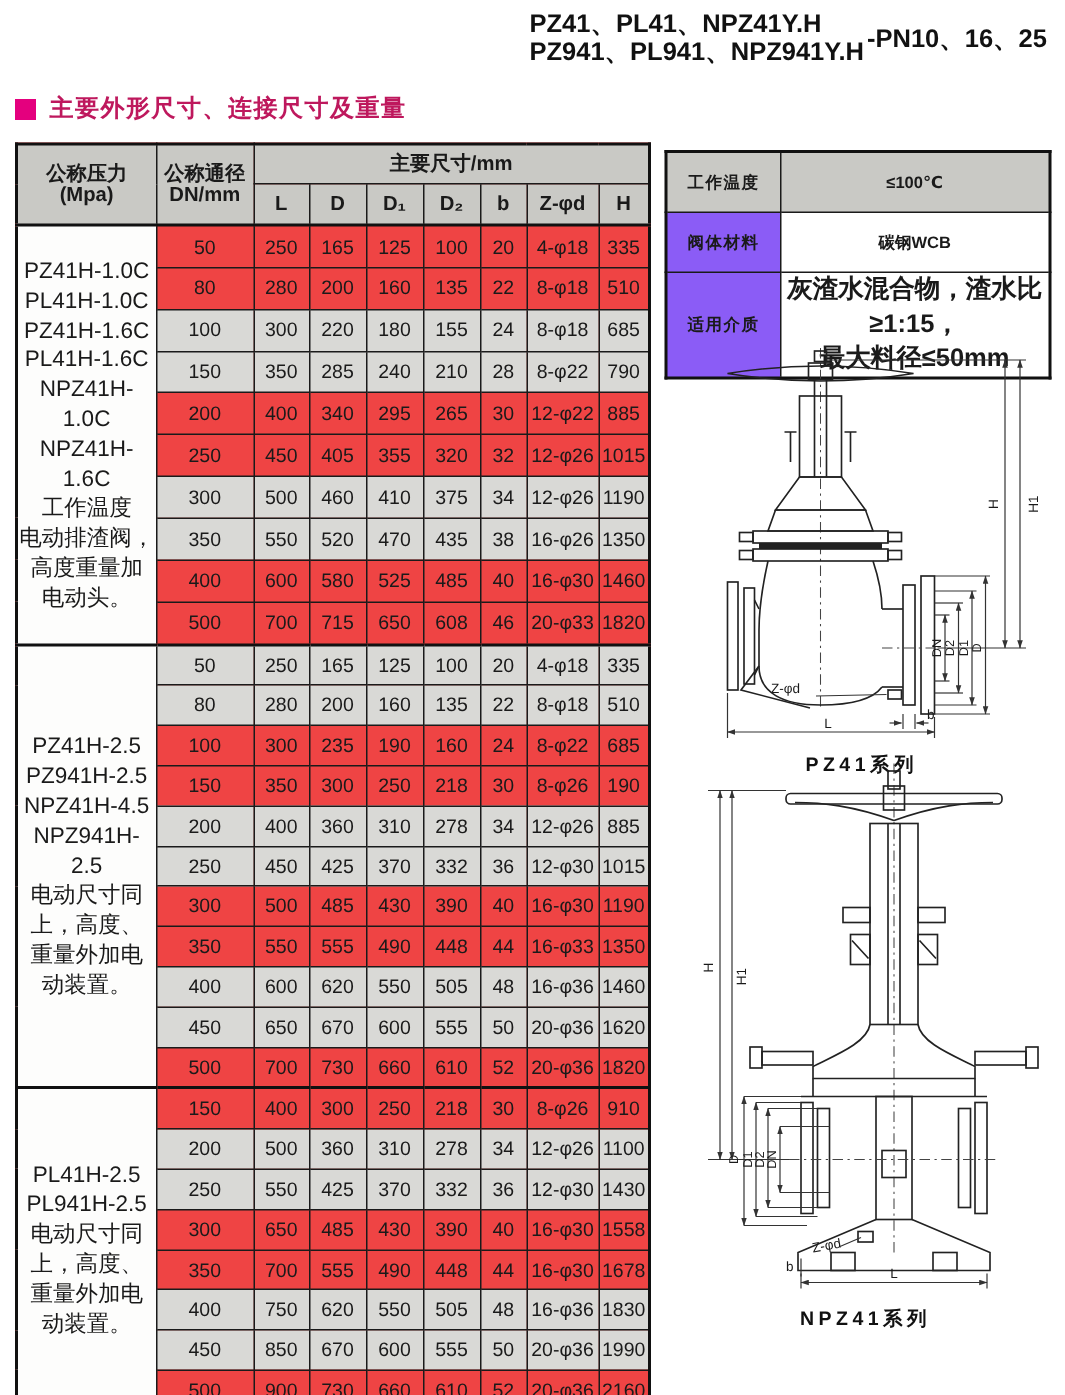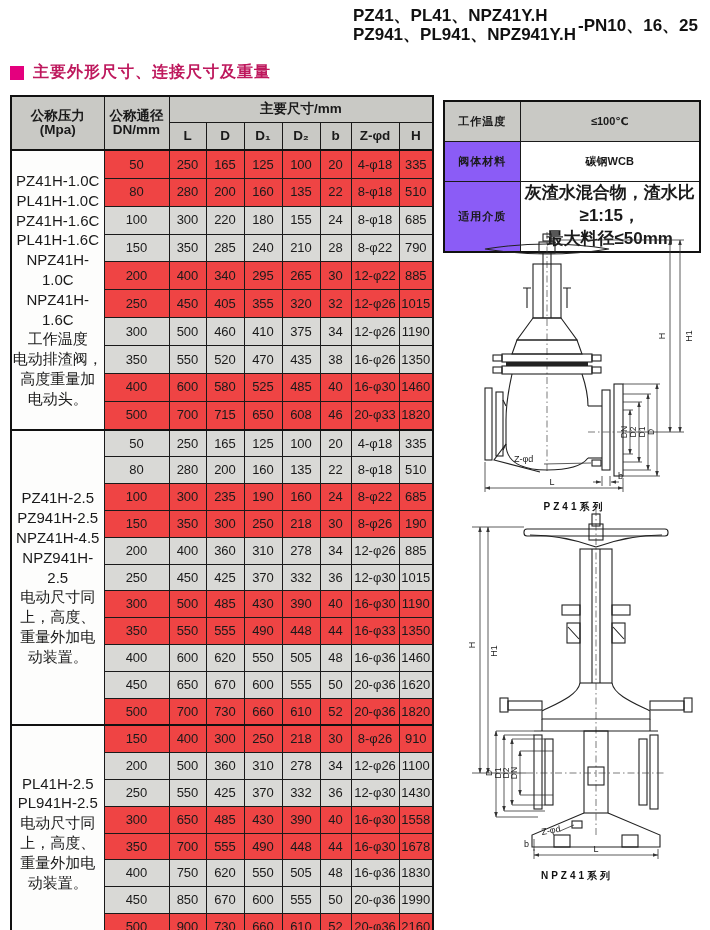--- a/index.html
+++ b/index.html
@@ -55,21 +55,21 @@
     font-size:11px;font-weight:bold;padding:0;
   }
   table.info td.lbl{background:#8b5cf6;letter-spacing:1px;}
   table.info tr.r1 td{height:39px;background:#c9c9c5;}
   table.info tr.r2 td{height:39px;}
   table.info tr.r3 td{height:42px;}
   table.info tr.r3 td.val{font-size:17px;line-height:1.35;}
   
   .drawing{position:absolute;}
   .drawing .caption{
-    text-align:center;font-size:10px;font-weight:bold;letter-spacing:3px;color:#111;margin-top:2px;
+    text-align:center;font-size:13px;font-weight:bold;letter-spacing:3px;color:#111;margin-top:2px;
   }
   #drw1{left:452px;top:230px;width:245px;}
   #drw2{left:446px;top:505px;width:262px;}
   svg .outline{stroke:#222;stroke-width:1.1;fill:none;}
   svg .fillk{fill:#222;stroke:none;}
   svg .dim{stroke:#333;stroke-width:0.8;fill:none;}
   svg .cline{stroke:#444;stroke-width:0.7;fill:none;stroke-dasharray:7 3 1.5 3;}
   svg text{font-family:"Liberation Sans","DejaVu Sans",sans-serif;fill:#1a1a1a;}
   svg .dtxt{font-size:9px;}
   svg .dtxt2{font-size:8.5px;}

